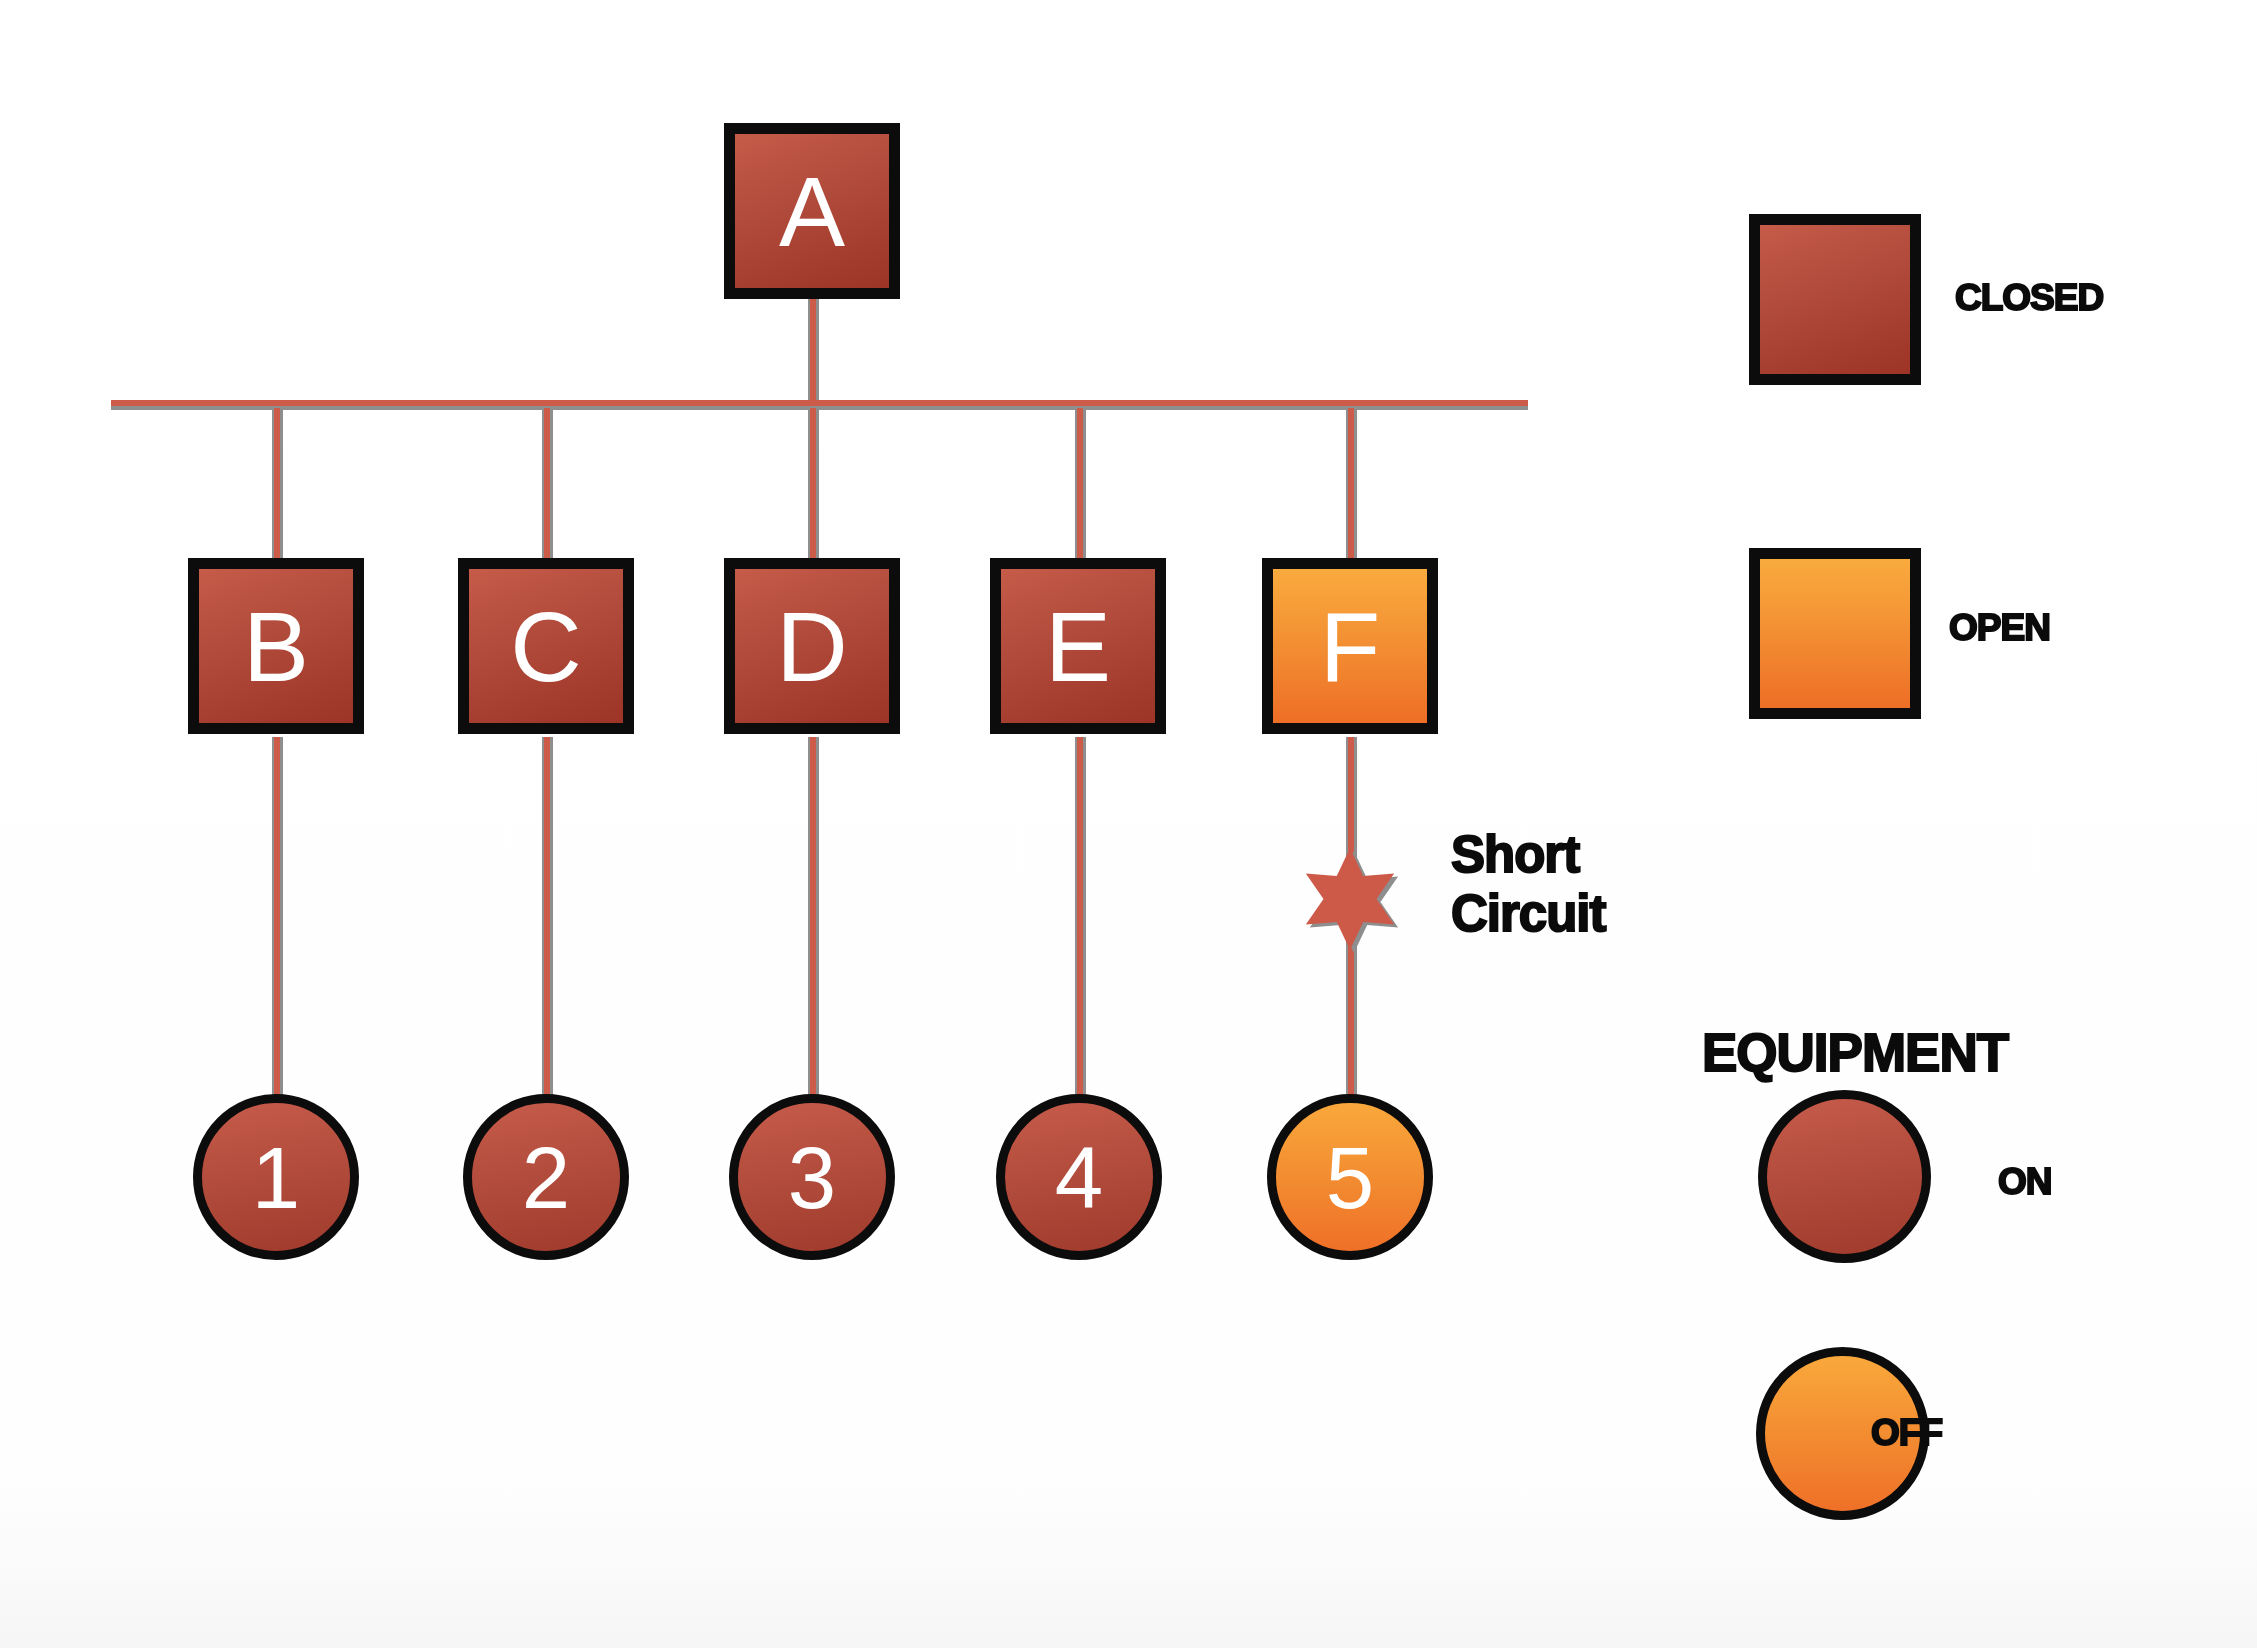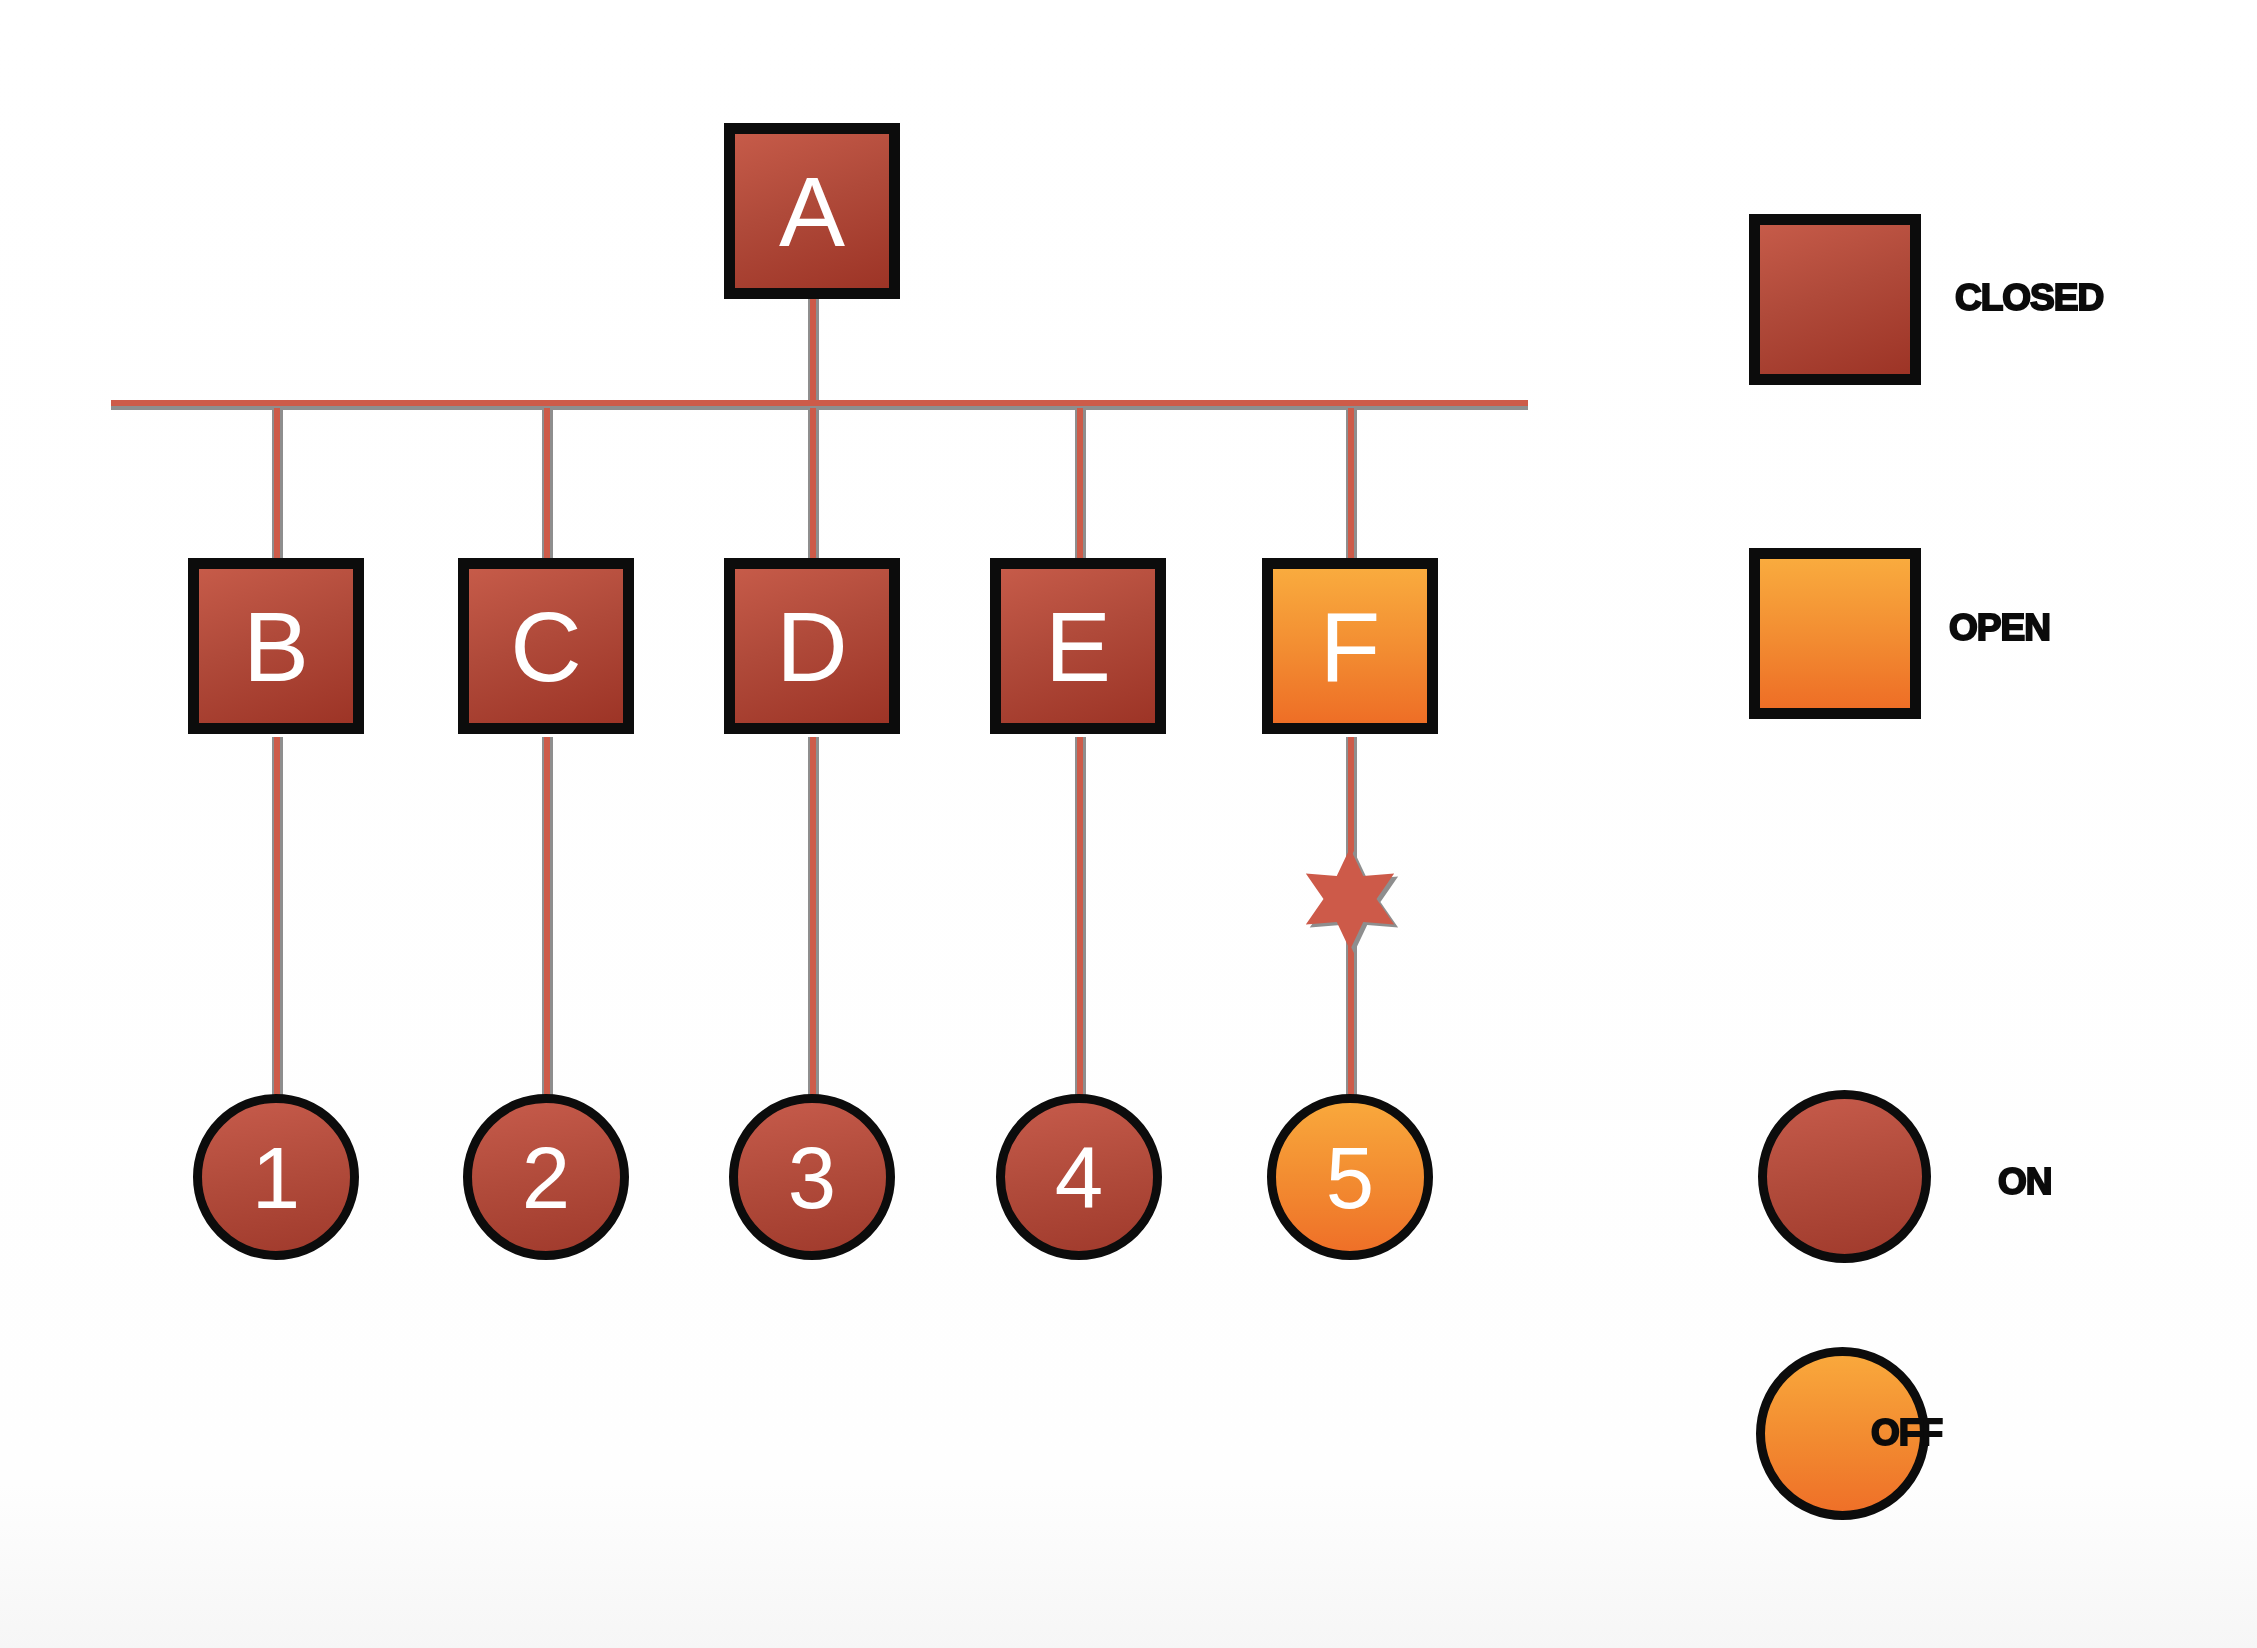--- a/index.html
+++ b/index.html
@@ -89,20 +89,22 @@
     <span>E</span>
   </div>
   <div class="breaker open" style="left:1262px;top:558px">
     <span>F</span>
   </div>
 
   <svg class="star" style="left:1296px;top:845px" width="108" height="108" viewBox="0 0 110 110">
     <polygon points="59,6 45.5,34.6 14,32 32,58 14,84 45.5,81.4 59,110 72.5,81.4 104,84 86,58 104,32 72.5,34.6" fill="#8e8e8e"></polygon>
     <polygon points="55,3 41.5,31.6 10,29 28,55 10,81 41.5,78.4 55,107 68.5,78.4 100,81 82,55 100,29 68.5,31.6" fill="#cd5a49"></polygon>
   </svg>
+  <div class="heavy short-circuit-label" style="left:1451px;top:825px">Short
+Circuit</div>
 
   <div class="equip on" style="left:193px;top:1094px">
     <span>1</span>
   </div>
   <div class="equip on" style="left:463px;top:1094px">
     <span>2</span>
   </div>
   <div class="equip on" style="left:729px;top:1094px">
     <span>3</span>
   </div>
@@ -113,20 +115,21 @@
     <span>5</span>
   </div>
 
 
   <div class="breaker closed" style="left:1749px;top:214px;width:150px;height:149px"></div>
   <div class="heavy legend-item-label" style="left:1955px;top:270px">CLOSED</div>
 
   <div class="breaker open" style="left:1749px;top:548px;width:150px;height:149px"></div>
   <div class="heavy legend-item-label" style="left:1949px;top:600px">OPEN</div>
 
+  <div class="heavy legend-title" style="left:1702px;top:1026px">EQUIPMENT</div>
 
   <div class="equip on" style="left:1758px;top:1090px;width:155px;height:155px"></div>
   <div class="heavy legend-item-label" style="left:1998px;top:1154px">ON</div>
 
   <div class="equip off" style="left:1756px;top:1347px;width:155px;height:155px"></div>
   <div class="heavy legend-item-label" style="left:1871px;top:1405px">OFF</div>
 
 </div>
 
 

